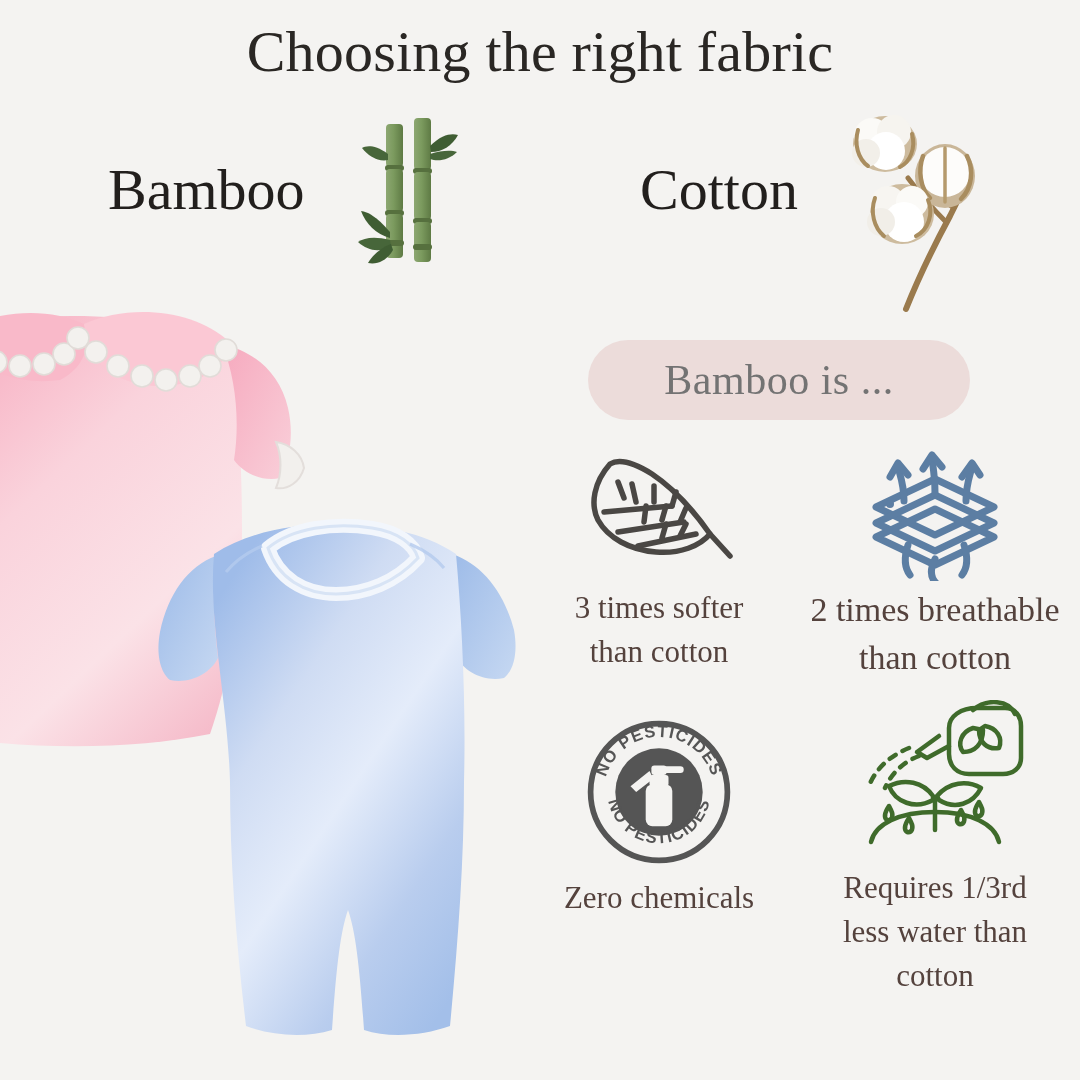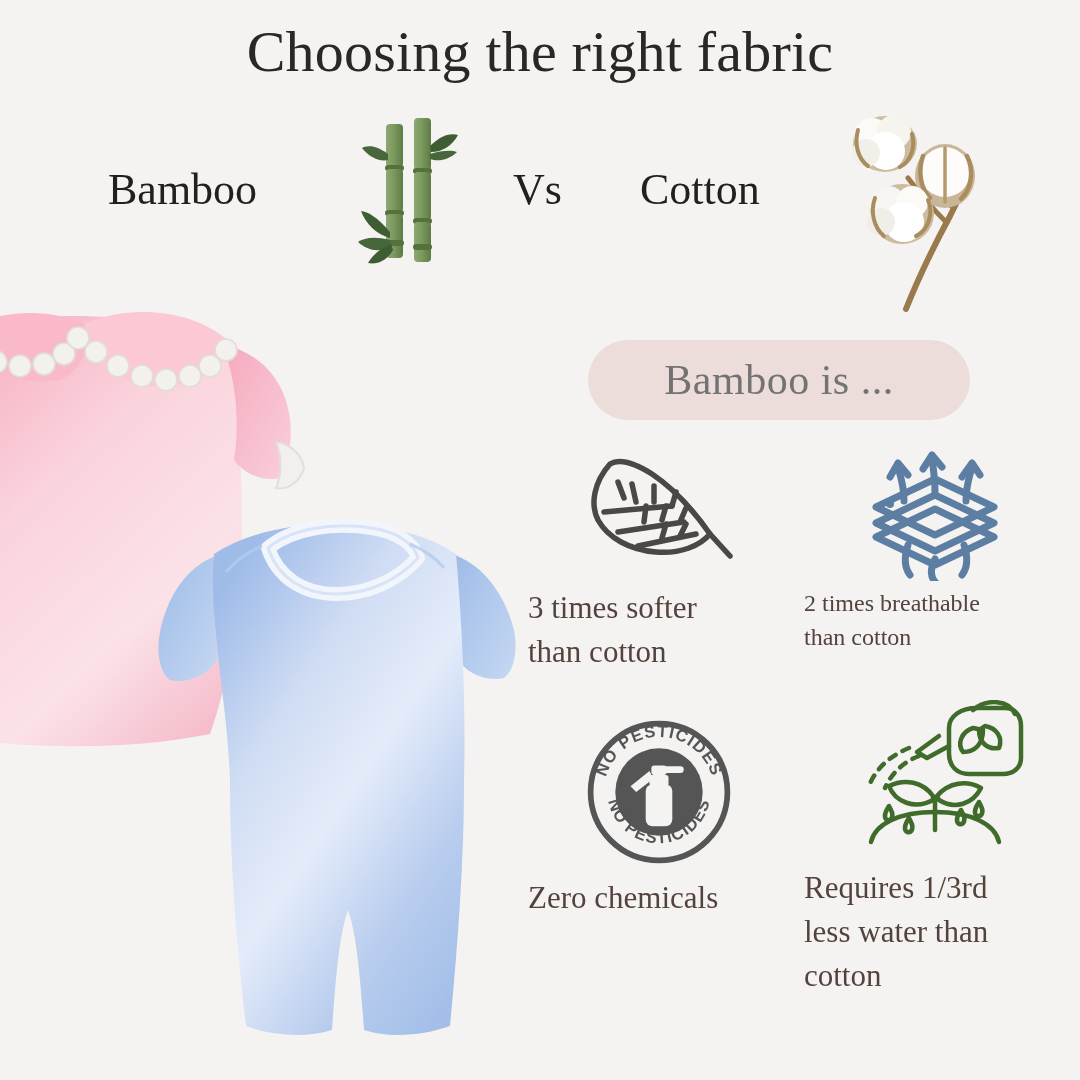--- a/index.html
+++ b/index.html
@@ -30,21 +30,21 @@
   }
 
   .vs-row {
     position: absolute;
     left: 0; top: 145px;
     width: 1080px;
     height: 90px;
   }
   .vs-word {
     position: absolute;
-    font-size: 44px;
+    font-size: 58px;
     color: #221f1d;
     white-space: nowrap;
     line-height: 90px;
     text-align: center;
   }
   .vs-bamboo { left: 108px; top: 0; }
   .vs-vs     { left: 513px; top: 0; }
   .vs-cotton { left: 640px; top: 0; }
 
   
@@ -91,53 +91,52 @@
 
   
   .benefits {
     position: absolute;
     left: 520px; top: 436px;
     width: 560px; height: 630px;
   }
   .benefit {
     position: absolute;
     width: 270px;
-    text-align: left;
+    text-align: center;
   }
   .b-0 { left: 4px;   top: 0; }
   .b-1 { left: 280px; top: 0; }
   .b-2 { left: 4px;   top: 272px; }
   .b-3 { left: 280px; top: 262px; }
 
   .b-icon {
     height: 150px;
     display: flex;
     align-items: center;
     justify-content: center;
   }
   .b-2 .b-icon, .b-3 .b-icon { height: 168px; }
 
   .b-caption {
     font-size: 31px;
     line-height: 1.42;
     color: #54423d;
     padding: 0 4px;
   }
-  .b-1 .b-caption { font-size: 24px; }
+  .b-1 .b-caption { font-size: 34px; }
 </style>
 </head>
 <body>
 
 <div id="canvas">
 
   <div class="title">Choosing the right fabric</div>
 
   <div class="vs-row">
     <div class="vs-word vs-bamboo">Bamboo</div>
-    <div class="vs-word vs-vs">Vs</div>
     <div class="vs-word vs-cotton">Cotton</div>
   </div>
 
   <div class="bamboo-art">
     <svg viewBox="0 0 120 170" width="120" height="170">
       <defs>
         <linearGradient id="bgrad" x1="0" y1="0" x2="1" y2="0">
           <stop offset="0%" stop-color="#8da772"></stop>
           <stop offset="45%" stop-color="#7b9a5e"></stop>
           <stop offset="100%" stop-color="#5e7a44"></stop>

